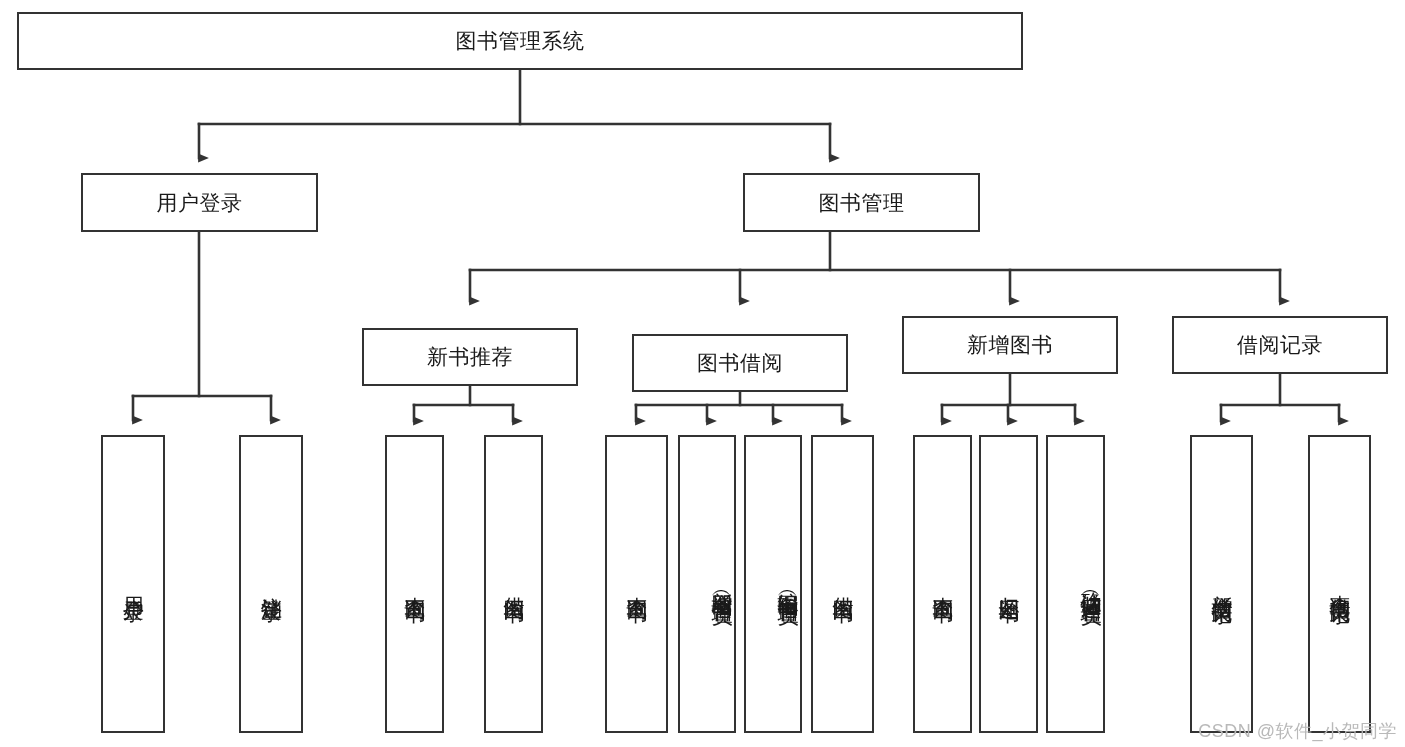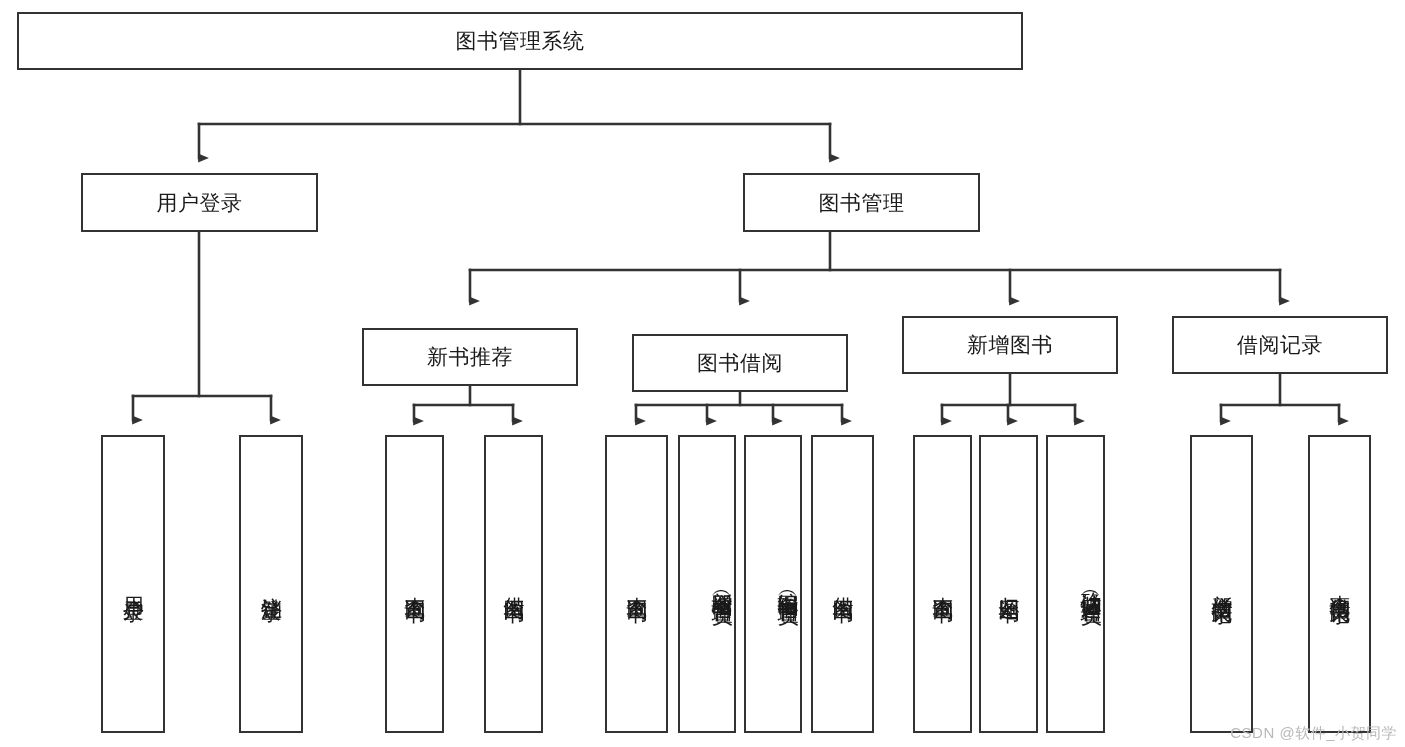--- a/index.html
+++ b/index.html
@@ -50,21 +50,21 @@
     padding: 6px 0;
   }
   .node-v.top-align {
     align-items: flex-start;
     justify-content: center;
   }
   .watermark {
     position: absolute;
     right: 8px;
     bottom: 4px;
-    font-size: 15px;
+    font-size: 18px;
     color: #b9b9b9;
     letter-spacing: 0.5px;
     white-space: nowrap;
   }
 </style>
 </head>
 <body>
 
 <div id="canvas">
 

